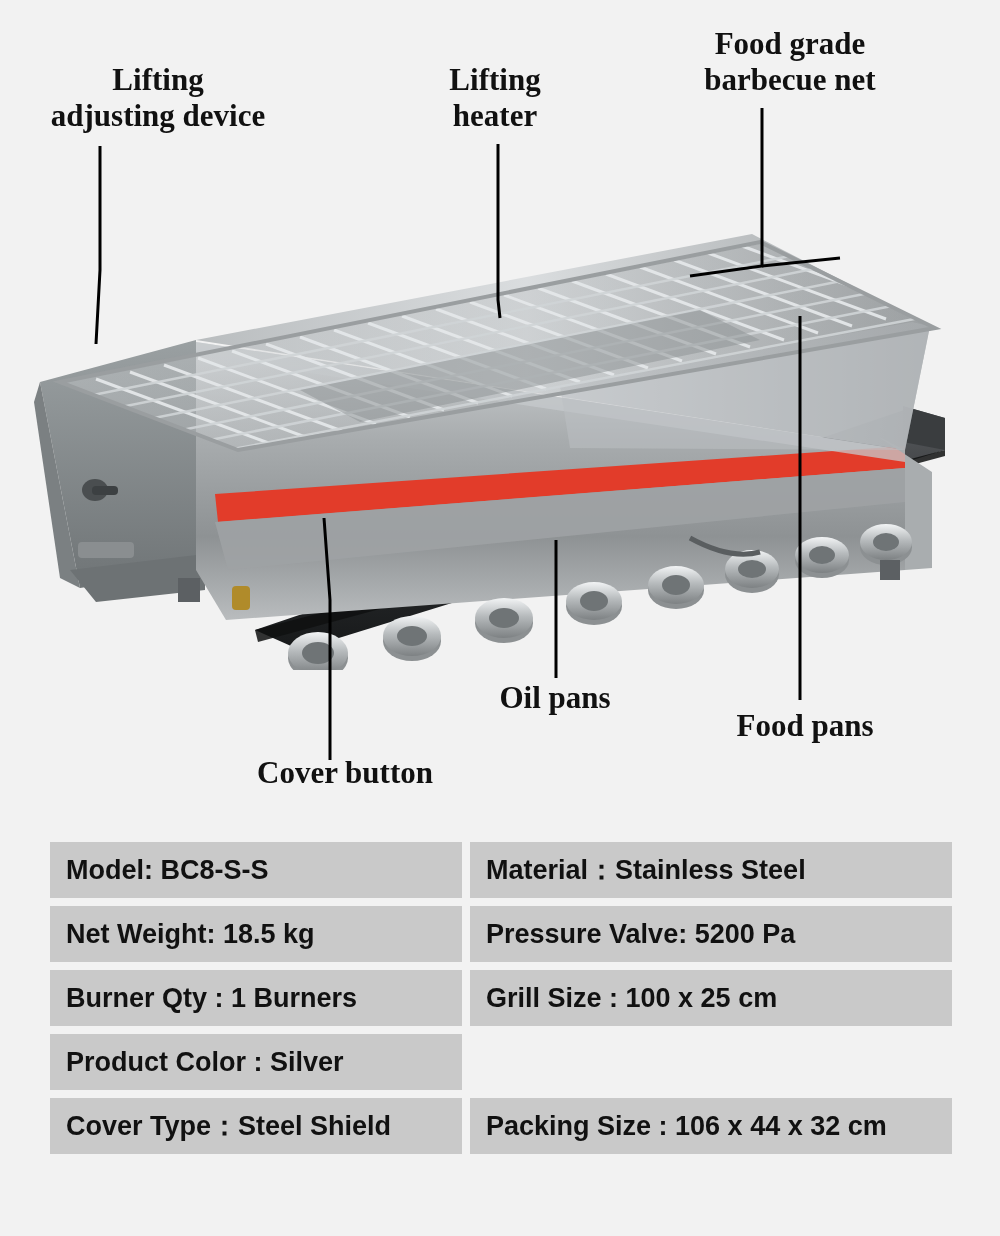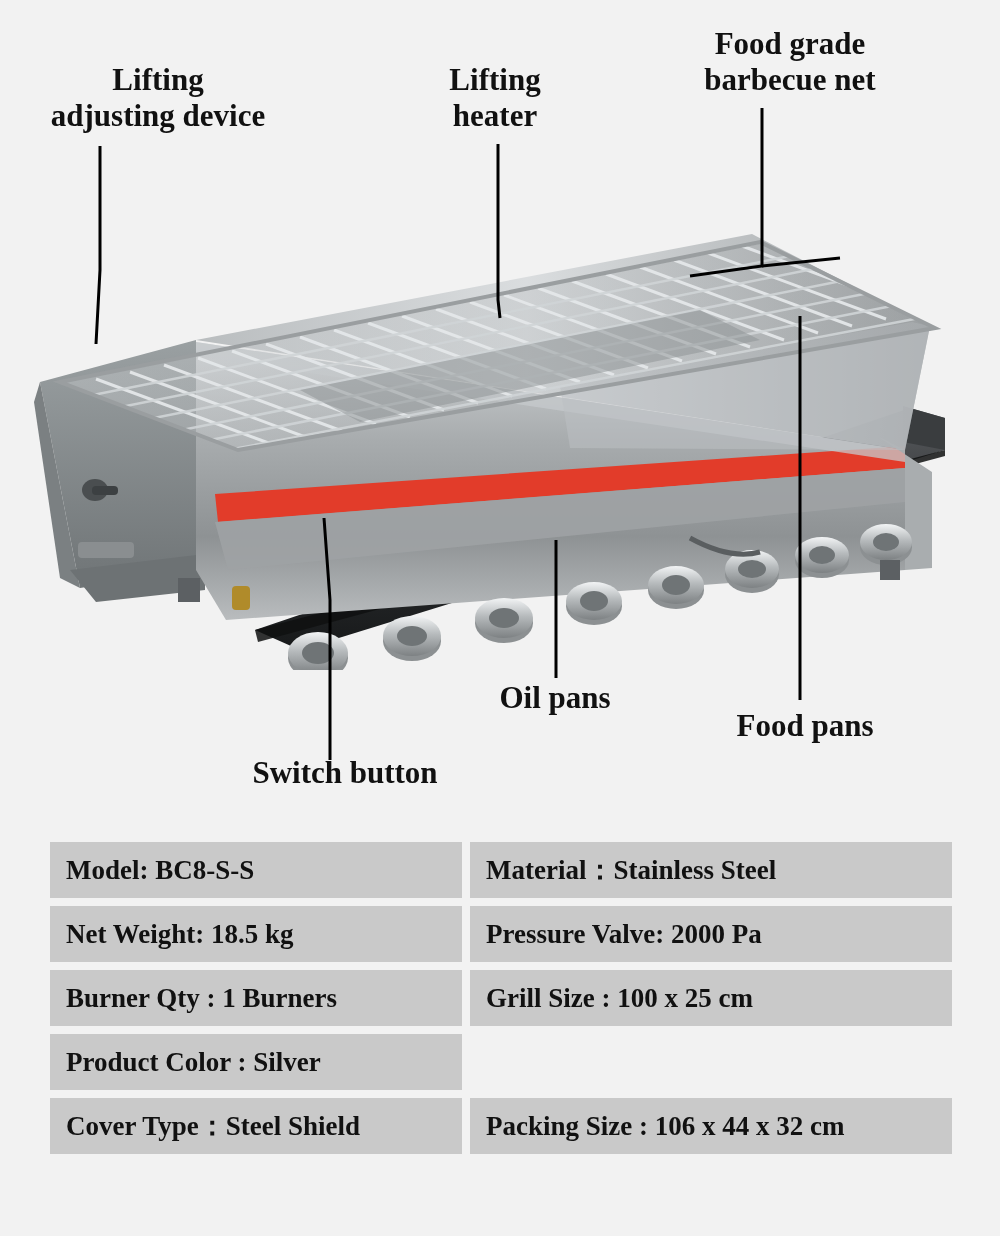--- a/index.html
+++ b/index.html
@@ -58,21 +58,21 @@
     top: 842px;
     width: 902px;
   }
   .spec-row {
     display: flex;
     margin-bottom: 8px;
   }
   .spec-cell {
     background: #c9c9c9;
     color: #111111;
-    font-family: Liberation Serif, serif;
+    font-family: Liberation Sans, sans-serif;
     font-weight: bold;
     font-size: 27px;
     line-height: 56px;
     height: 56px;
     padding: 0 16px;
     box-sizing: border-box;
     white-space: nowrap;
     overflow: hidden;
   }
   .spec-left  { width: 412px; margin-right: 8px; }
@@ -268,31 +268,31 @@
   </svg>
 
   <div class="callout cal-lifting">Lifting
 adjusting device</div>
   <div class="callout cal-infrared">Lifting
 heater</div>
   <div class="callout cal-net">Food grade
 barbecue net</div>
   <div class="callout cal-oilpans">Oil pans</div>
   <div class="callout cal-foodpans">Food pans</div>
-  <div class="callout cal-switch">Switch button</div>
+  <div class="callout cal-switch">Cover button</div>
 </div>
 
 <div id="specs">
   <div class="spec-row">
     <div class="spec-cell spec-left">Model: BC8-S-S</div>
     <div class="spec-cell spec-right">Material：Stainless Steel</div>
   </div>
   <div class="spec-row">
     <div class="spec-cell spec-left">Net Weight: 18.5 kg</div>
-    <div class="spec-cell spec-right">Pressure Valve: 2000 Pa</div>
+    <div class="spec-cell spec-right">Pressure Valve: 5200 Pa</div>
   </div>
   <div class="spec-row">
     <div class="spec-cell spec-left">Burner Qty : 1 Burners</div>
     <div class="spec-cell spec-right">Grill Size : 100 x 25 cm</div>
   </div>
   <div class="spec-row">
     <div class="spec-cell spec-left">Product Color : Silver</div>
   </div>
   <div class="spec-row">
     <div class="spec-cell spec-left">Cover Type：Steel Shield</div>

